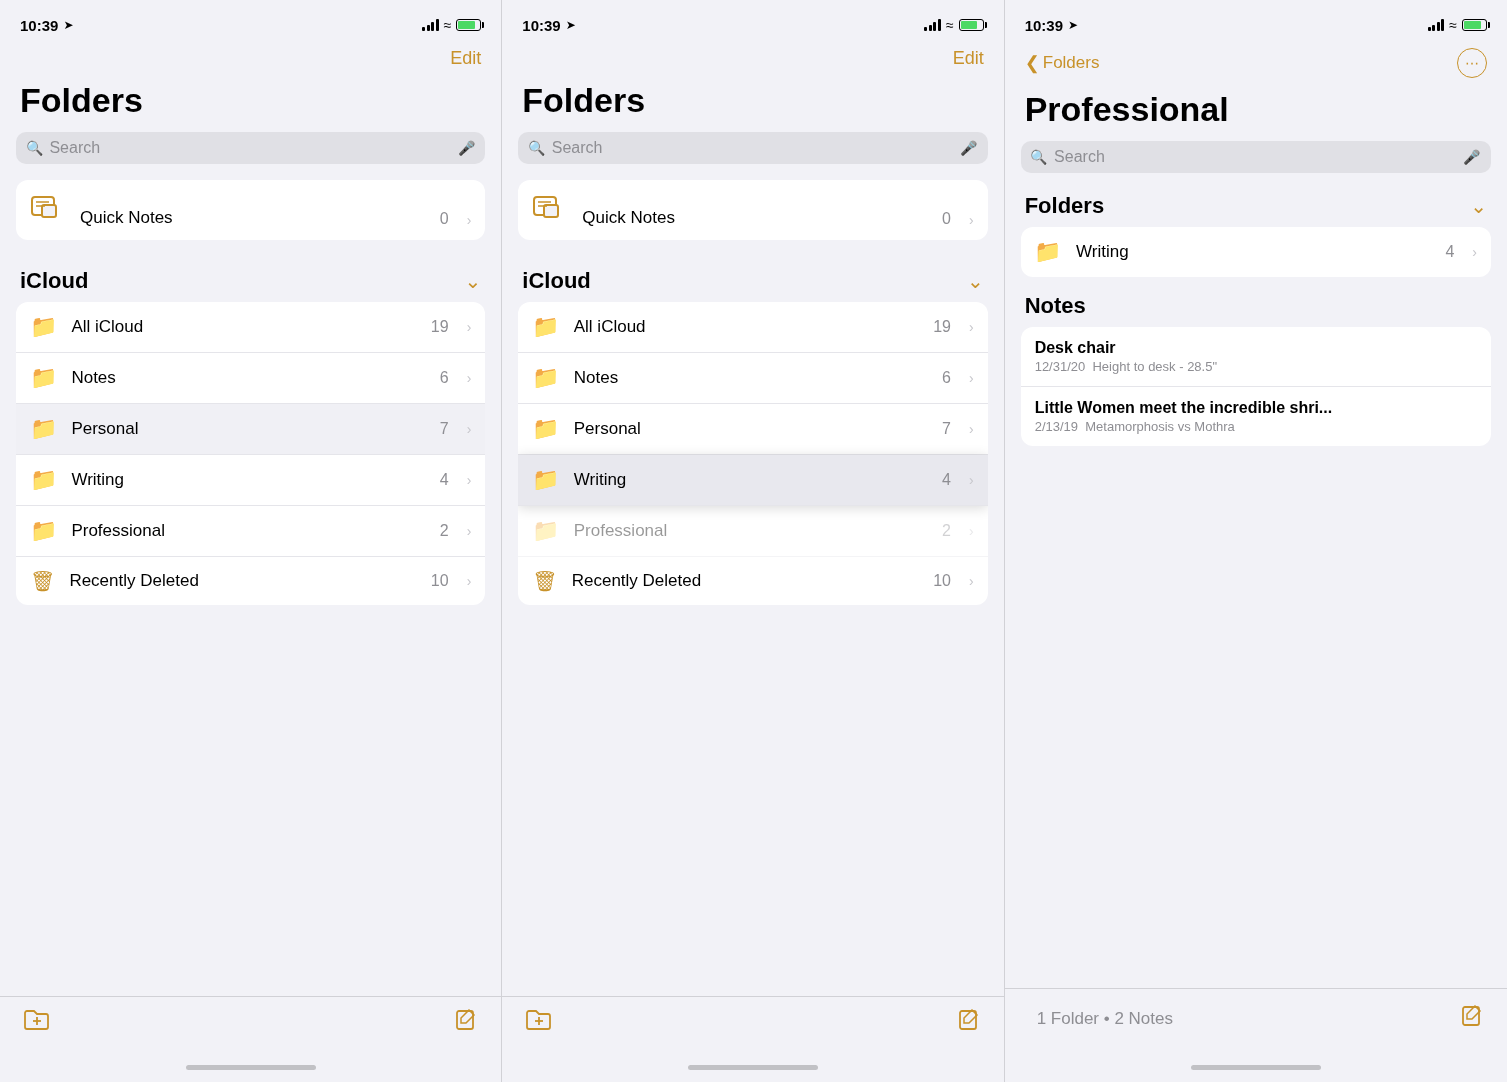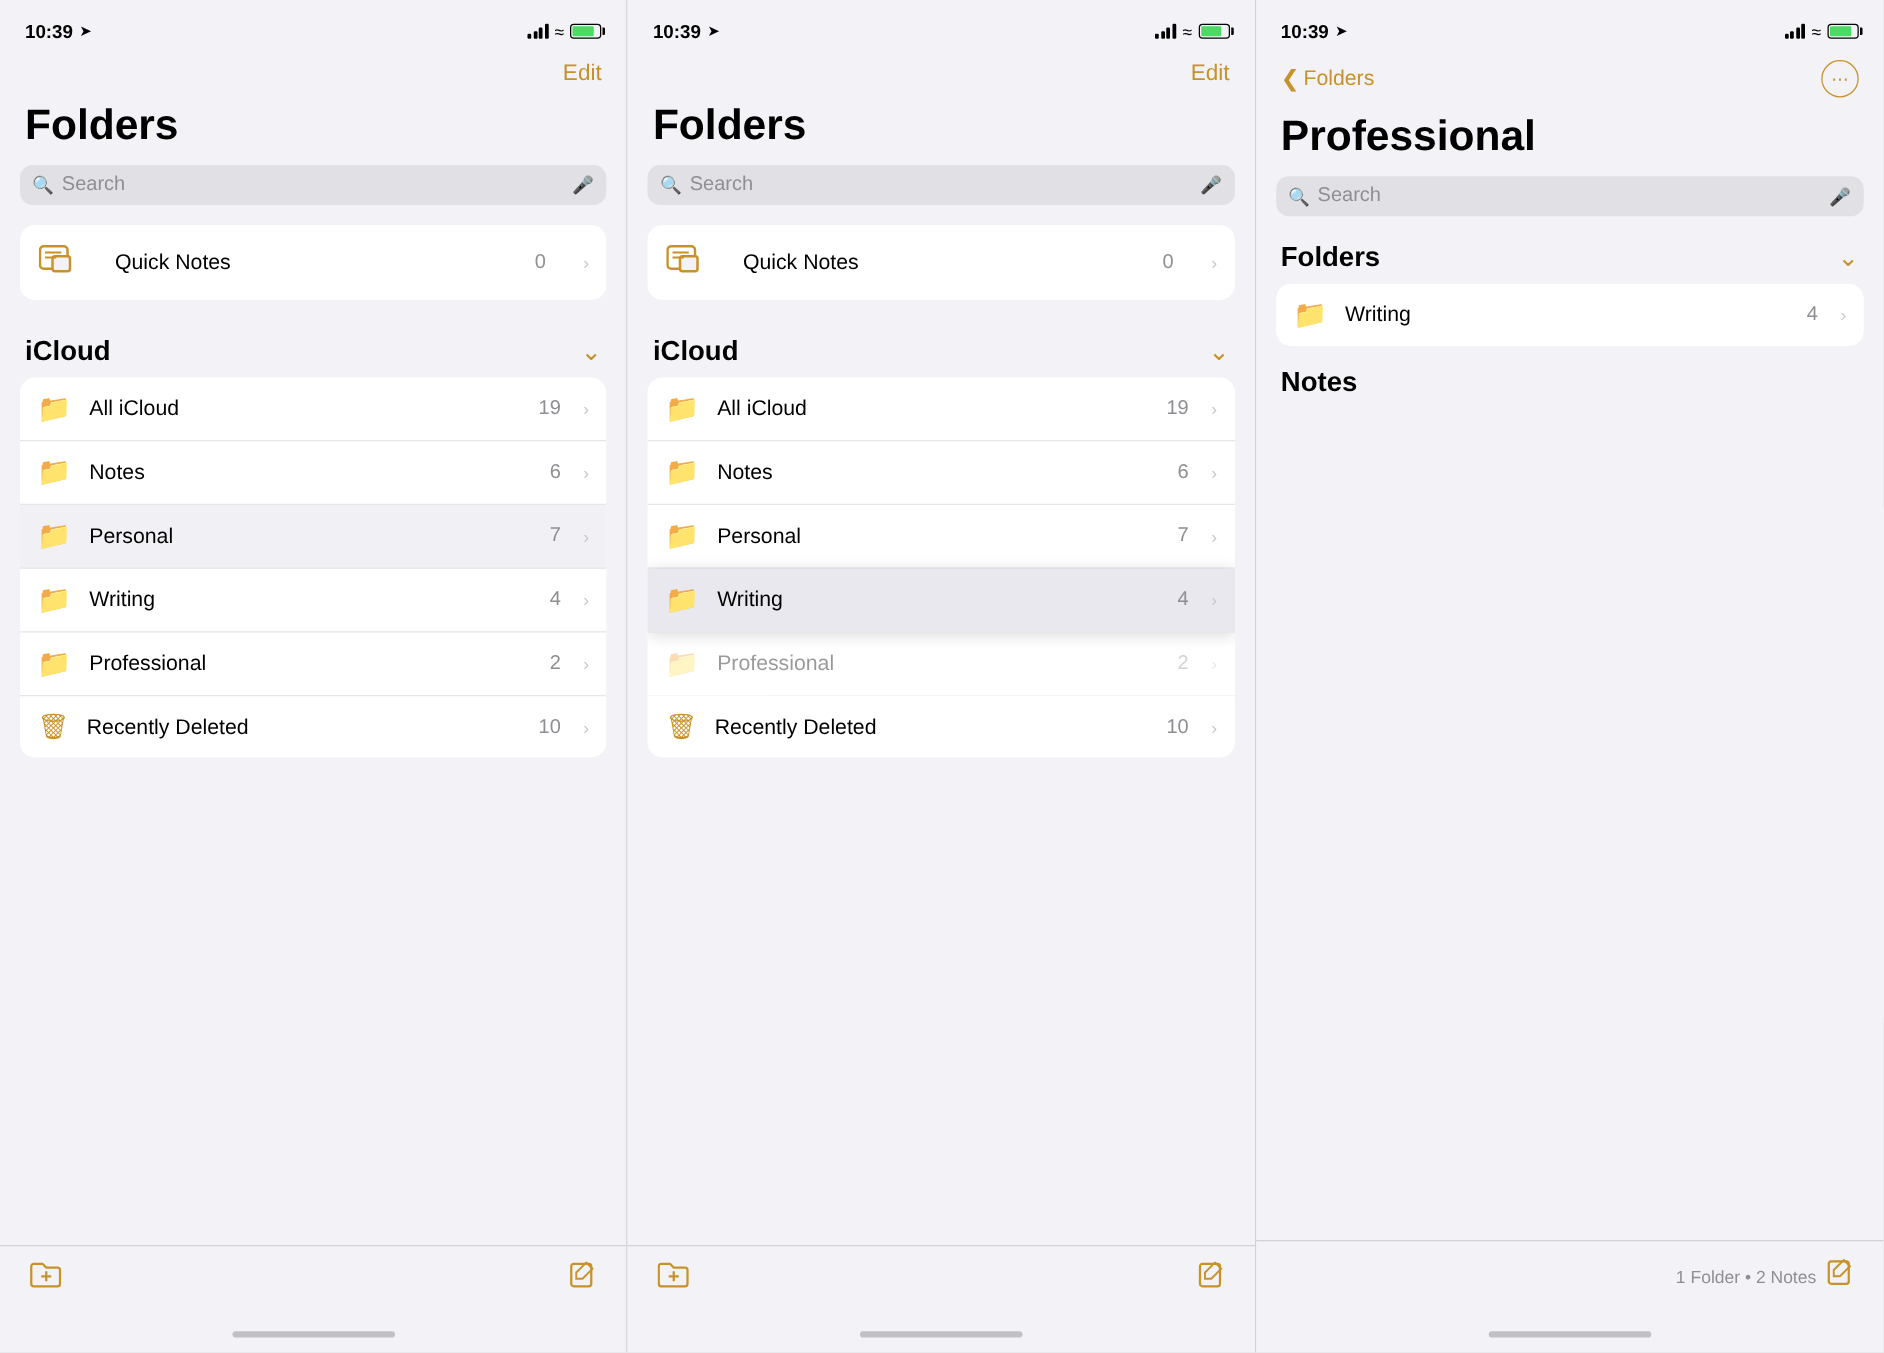--- a/index.html
+++ b/index.html
@@ -149,23 +149,23 @@
     }
 
     
     .quick-notes-card {
       background: #fff;
       border-radius: 12px;
       margin-bottom: 24px;
     }
     .list-item {
       display: flex;
-      align-items: center;
+      align-items: flex-end;
       padding: 12px 14px;
-      gap: 26px;
+      gap: 14px;
     }
     .list-item-icon {
       width: 36px;
       height: 36px;
       display: flex;
       align-items: center;
       justify-content: center;
     }
     .list-item-label {
       flex: 1;
@@ -585,24 +585,34 @@
       <div class="folder-item" style="border-bottom:none;">
         <span class="folder-icon">📁</span>
         <span class="list-item-label">Writing</span>
         <span class="list-item-count">4</span>
         <span class="chevron">›</span>
       </div>
     </div>
 
     <div class="notes-section-header">Notes</div>
 
+    <div class="note-card">
+      <div class="note-item">
+        <div class="note-title">Desk chair</div>
+        <div class="note-meta">12/31/20&nbsp;&nbsp;Height to desk - 28.5"</div>
+      </div>
+      <div class="note-item">
+        <div class="note-title">Little Women meet the incredible shri...</div>
+        <div class="note-meta">2/13/19&nbsp;&nbsp;Metamorphosis vs Mothra</div>
+      </div>
+    </div>
   </div>
 
   <div class="bottom-toolbar">
-    <span class="footer-count" style="font-size:14px;color:#8e8e93;flex:1;text-align:right;">1 Folder • 2 Notes</span>
+    <span class="footer-count" style="font-size:17px;color:#8e8e93;flex:1;text-align:left;">1 Folder • 2 Notes</span>
     <button class="toolbar-btn">
       <svg width="22" height="22" viewBox="0 0 22 22" fill="none">
         <rect x="2" y="2" width="16" height="18" rx="2" stroke="#c8922a" stroke-width="1.8" fill="none"></rect>
         <path d="M14 1l5 5-8 8H6v-5L14 1z" stroke="#c8922a" stroke-width="1.5" fill="none"></path>
       </svg>
     </button>
   </div>
 
   <div class="home-indicator">
     <div class="home-bar"></div>

